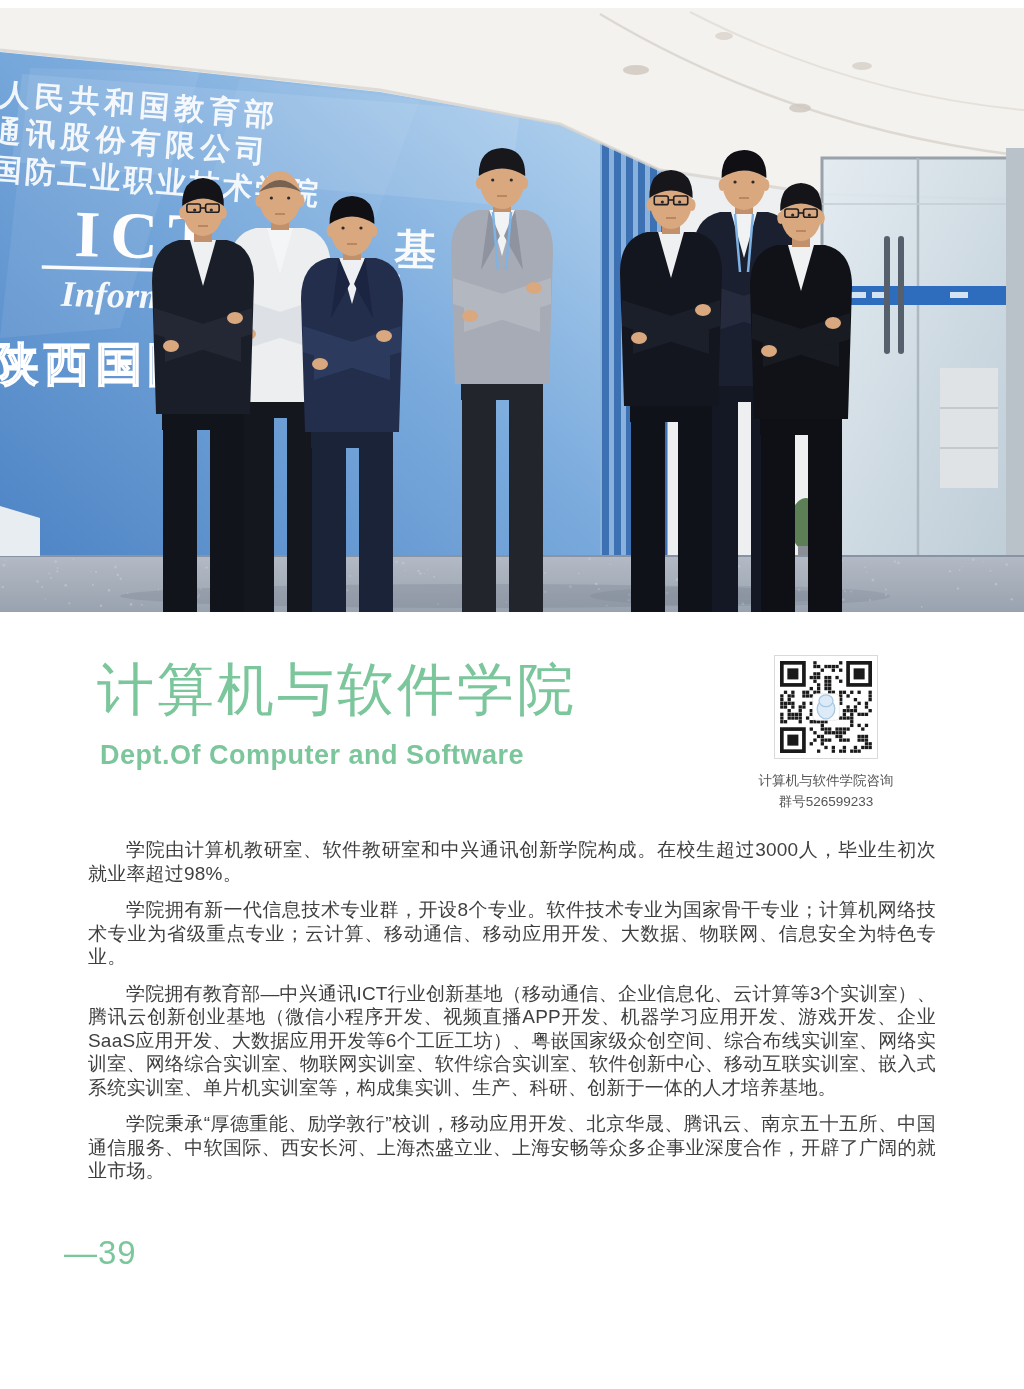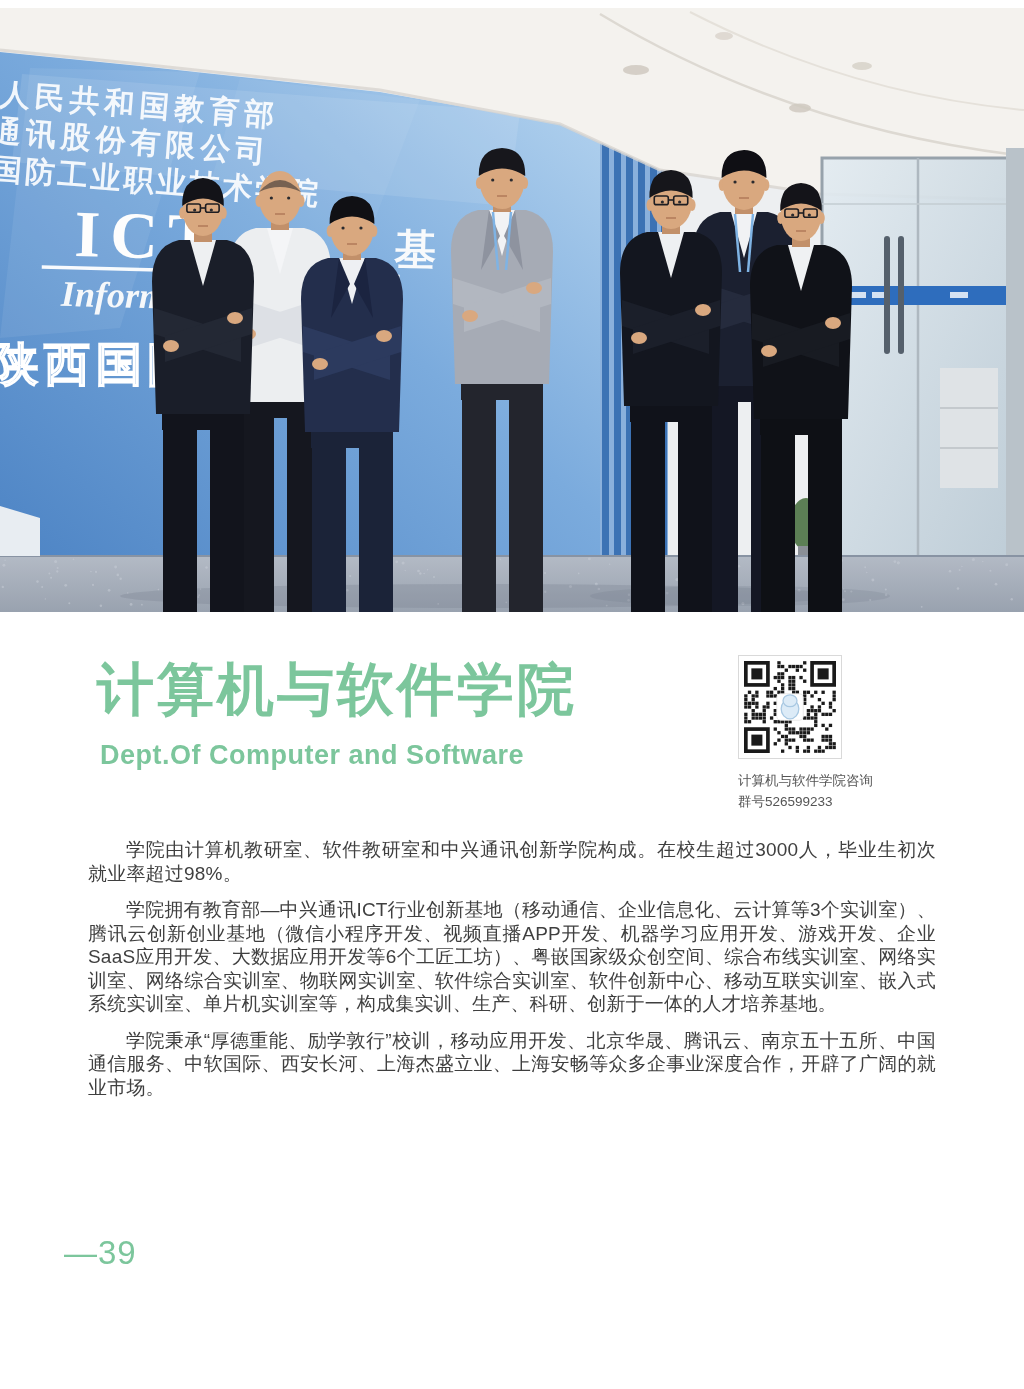--- a/index.html
+++ b/index.html
@@ -1,23 +1,23 @@
 <!DOCTYPE html>
 <html><head>
 <meta charset="utf-8">
 <style>
   html,body{margin:0;padding:0;background:#ffffff;}
   .page{position:relative;width:1024px;height:1389px;background:#ffffff;overflow:hidden;margin:0 auto;
         font-family:"Liberation Sans",sans-serif;}
   .photo{position:absolute;left:0;top:8px;width:1024px;height:604px;display:block;}
-  .title-zh{position:absolute;left:97px;top:658px;margin:0;font-size:57px;font-weight:700;
+  .title-zh{position:absolute;left:97px;top:658px;margin:0;font-size:57px;font-weight:400;
             color:#7cc69c;letter-spacing:3px;line-height:1.1;}
   .title-en{position:absolute;left:100px;top:740px;font-size:27px;font-weight:700;
             color:#7cc69c;letter-spacing:0.5px;text-align:center;}
-  .qr-block{position:absolute;left:738px;top:655px;width:176px;text-align:left;}
+  .qr-block{position:absolute;left:738px;top:655px;width:176px;text-align:center;}
   .qr-frame{display:inline-block;background:#ffffff;border:1px solid #d9d9d9;padding:5px;}
   #qr-svg{width:92px;height:92px;display:block;}
   .qr-caption{margin-top:7px;font-size:13.5px;color:#555555;line-height:21px;}
   .body-text{position:absolute;left:88px;top:838px;width:848px;font-size:19px;line-height:23.5px;
              color:#3f3f3f;text-align:justify;}
   .body-text p{margin:0 0 13px 0;text-indent:2em;letter-spacing:0.2px;}
   .page-number{position:absolute;left:64px;top:1234px;font-size:33px;font-weight:400;
                color:#7cc69c;letter-spacing:1px;}
   .serif{font-family:"Liberation Serif",serif;}
 </style>
@@ -607,18 +607,19 @@
         </svg>
     </span>
     <div class="qr-caption">
       <div>计算机与软件学院咨询</div>
       <div>群号526599233</div>
     </div>
   </div>
 
   <div class="body-text">
     <p>学院由计算机教研室、软件教研室和中兴通讯创新学院构成。在校生超过3000人，毕业生初次就业率超过98%。</p>
+    <p>学院拥有新一代信息技术专业群，开设8个专业。软件技术专业为国家骨干专业；计算机网络技术专业为省级重点专业；云计算、移动通信、移动应用开发、大数据、物联网、信息安全为特色专业。</p>
     <p>学院拥有教育部—中兴通讯ICT行业创新基地（移动通信、企业信息化、云计算等3个实训室）、腾讯云创新创业基地（微信小程序开发、视频直播APP开发、机器学习应用开发、游戏开发、企业SaaS应用开发、大数据应用开发等6个工匠工坊）、粤嵌国家级众创空间、综合布线实训室、网络实训室、网络综合实训室、物联网实训室、软件综合实训室、软件创新中心、移动互联实训室、嵌入式系统实训室、单片机实训室等，构成集实训、生产、科研、创新于一体的人才培养基地。</p>
     <p>学院秉承“厚德重能、励学敦行”校训，移动应用开发、北京华晟、腾讯云、南京五十五所、中国通信服务、中软国际、西安长河、上海杰盛立业、上海安畅等众多企事业深度合作，开辟了广阔的就业市场。</p>
   </div>
 
   <div class="page-number">—39</div>
 </div>
 
 </body></html>

